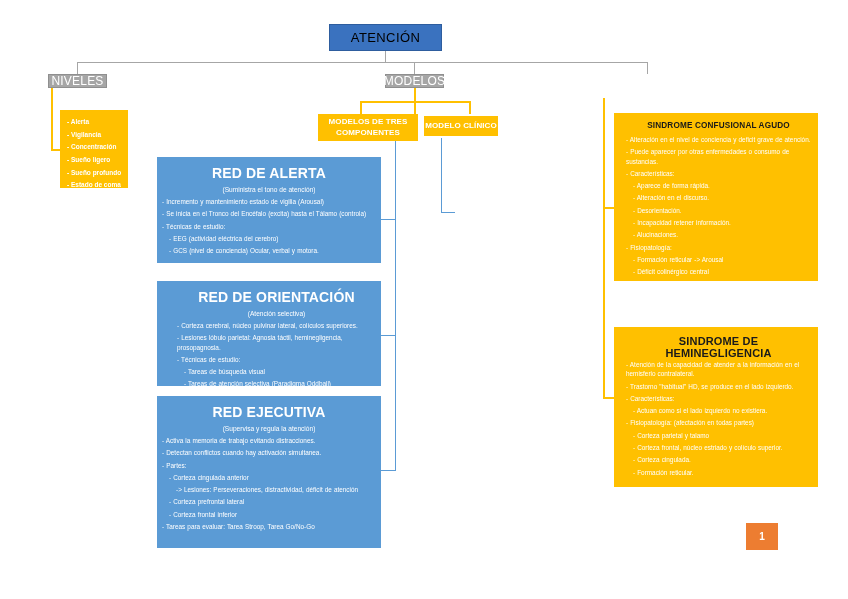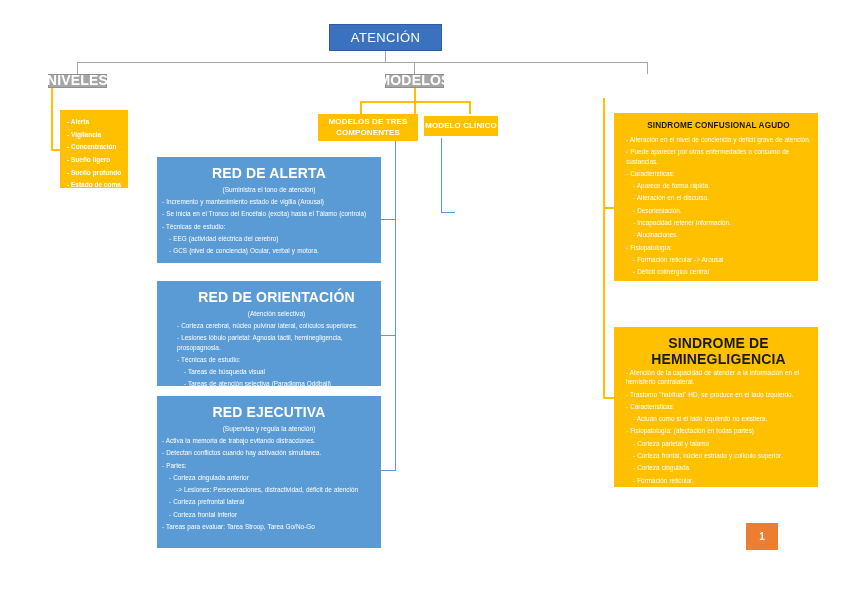--- a/index.html
+++ b/index.html
@@ -5,28 +5,28 @@
   html,body{margin:0;padding:0;background:#ffffff;}
   body{width:848px;height:599px;position:relative;overflow:hidden;
        font-family:"Liberation Sans","DejaVu Sans",sans-serif;
        -webkit-font-smoothing:antialiased;}
   .canvas{position:absolute;left:0;top:0;width:848px;height:599px;}
 
   
   .node{position:absolute;box-sizing:border-box;}
 
   .root-box{
-    background:#3a72bf;border:1px solid #2e5d9e;color:#ffffff;
+    background:#3a72bf;border:1px solid #2e5d9e;color:#000000;
     display:flex;align-items:center;justify-content:center;
     font-size:13px;letter-spacing:.4px;
   }
   .gray-box{
     background:#a6a6a6;border:1px solid #8f8f8f;color:#ffffff;
     display:flex;align-items:center;justify-content:center;text-align:center;
-    font-size:14px;font-weight:bold;letter-spacing:.2px;line-height:1.25;
+    font-size:12px;font-weight:normal;letter-spacing:.2px;line-height:1.25;
   }
   .orange-head{
     background:#ffc000;color:#ffffff;
     display:flex;align-items:center;justify-content:center;text-align:center;
     font-size:8px;font-weight:bold;line-height:1.3;letter-spacing:.1px;
   }
   .orange-list{
     background:#ffc000;color:#ffffff;
     padding:6px 6px 6px 7px;font-size:6.5px;line-height:1.95;font-weight:bold;
   }
@@ -175,21 +175,21 @@
     <div class="bullet i1">- Desorientación.</div>
     <div class="bullet i1">- Incapacidad retener información.</div>
     <div class="bullet i1">- Alucinaciones.</div>
     <div class="bullet">- Fisiopatología:</div>
     <div class="bullet i1">- Formación reticular -&gt; Arousal</div>
     <div class="bullet i1">- Déficit colinérgico central</div>
     <div class="bullet i1">- Aumento dopamina y glutamato</div>
   </div>
 
   <div class="node orange-panel" style="left:614px;top:327px;width:204px;height:160px;">
-    <div class="title-line" style="color:#1a1a1a;font-size:14px;margin-bottom:1px;">SINDROME DE HEMINEGLIGENCIA</div>
+    <div class="title-line" style="color:#1a1a1a;font-size:11px;margin-bottom:1px;">SINDROME DE HEMINEGLIGENCIA</div>
     <div class="bullet">- Atención de la capacidad de atender a la información en el hemisferio contralateral.</div>
     <div class="bullet">- Trastorno "habitual" HD, se produce en el lado izquierdo.</div>
     <div class="bullet">- Características:</div>
     <div class="bullet i1">- Actuan como si el lado izquierdo no existiera.</div>
     <div class="bullet">- Fisiopatología: (afectación en todas partes)</div>
     <div class="bullet i1">- Corteza parietal y talamo</div>
     <div class="bullet i1">- Corteza frontal, núcleo estriado y colículo superior.</div>
     <div class="bullet i1">- Corteza cingulada.</div>
     <div class="bullet i1">- Formación reticular.</div>
   </div>

